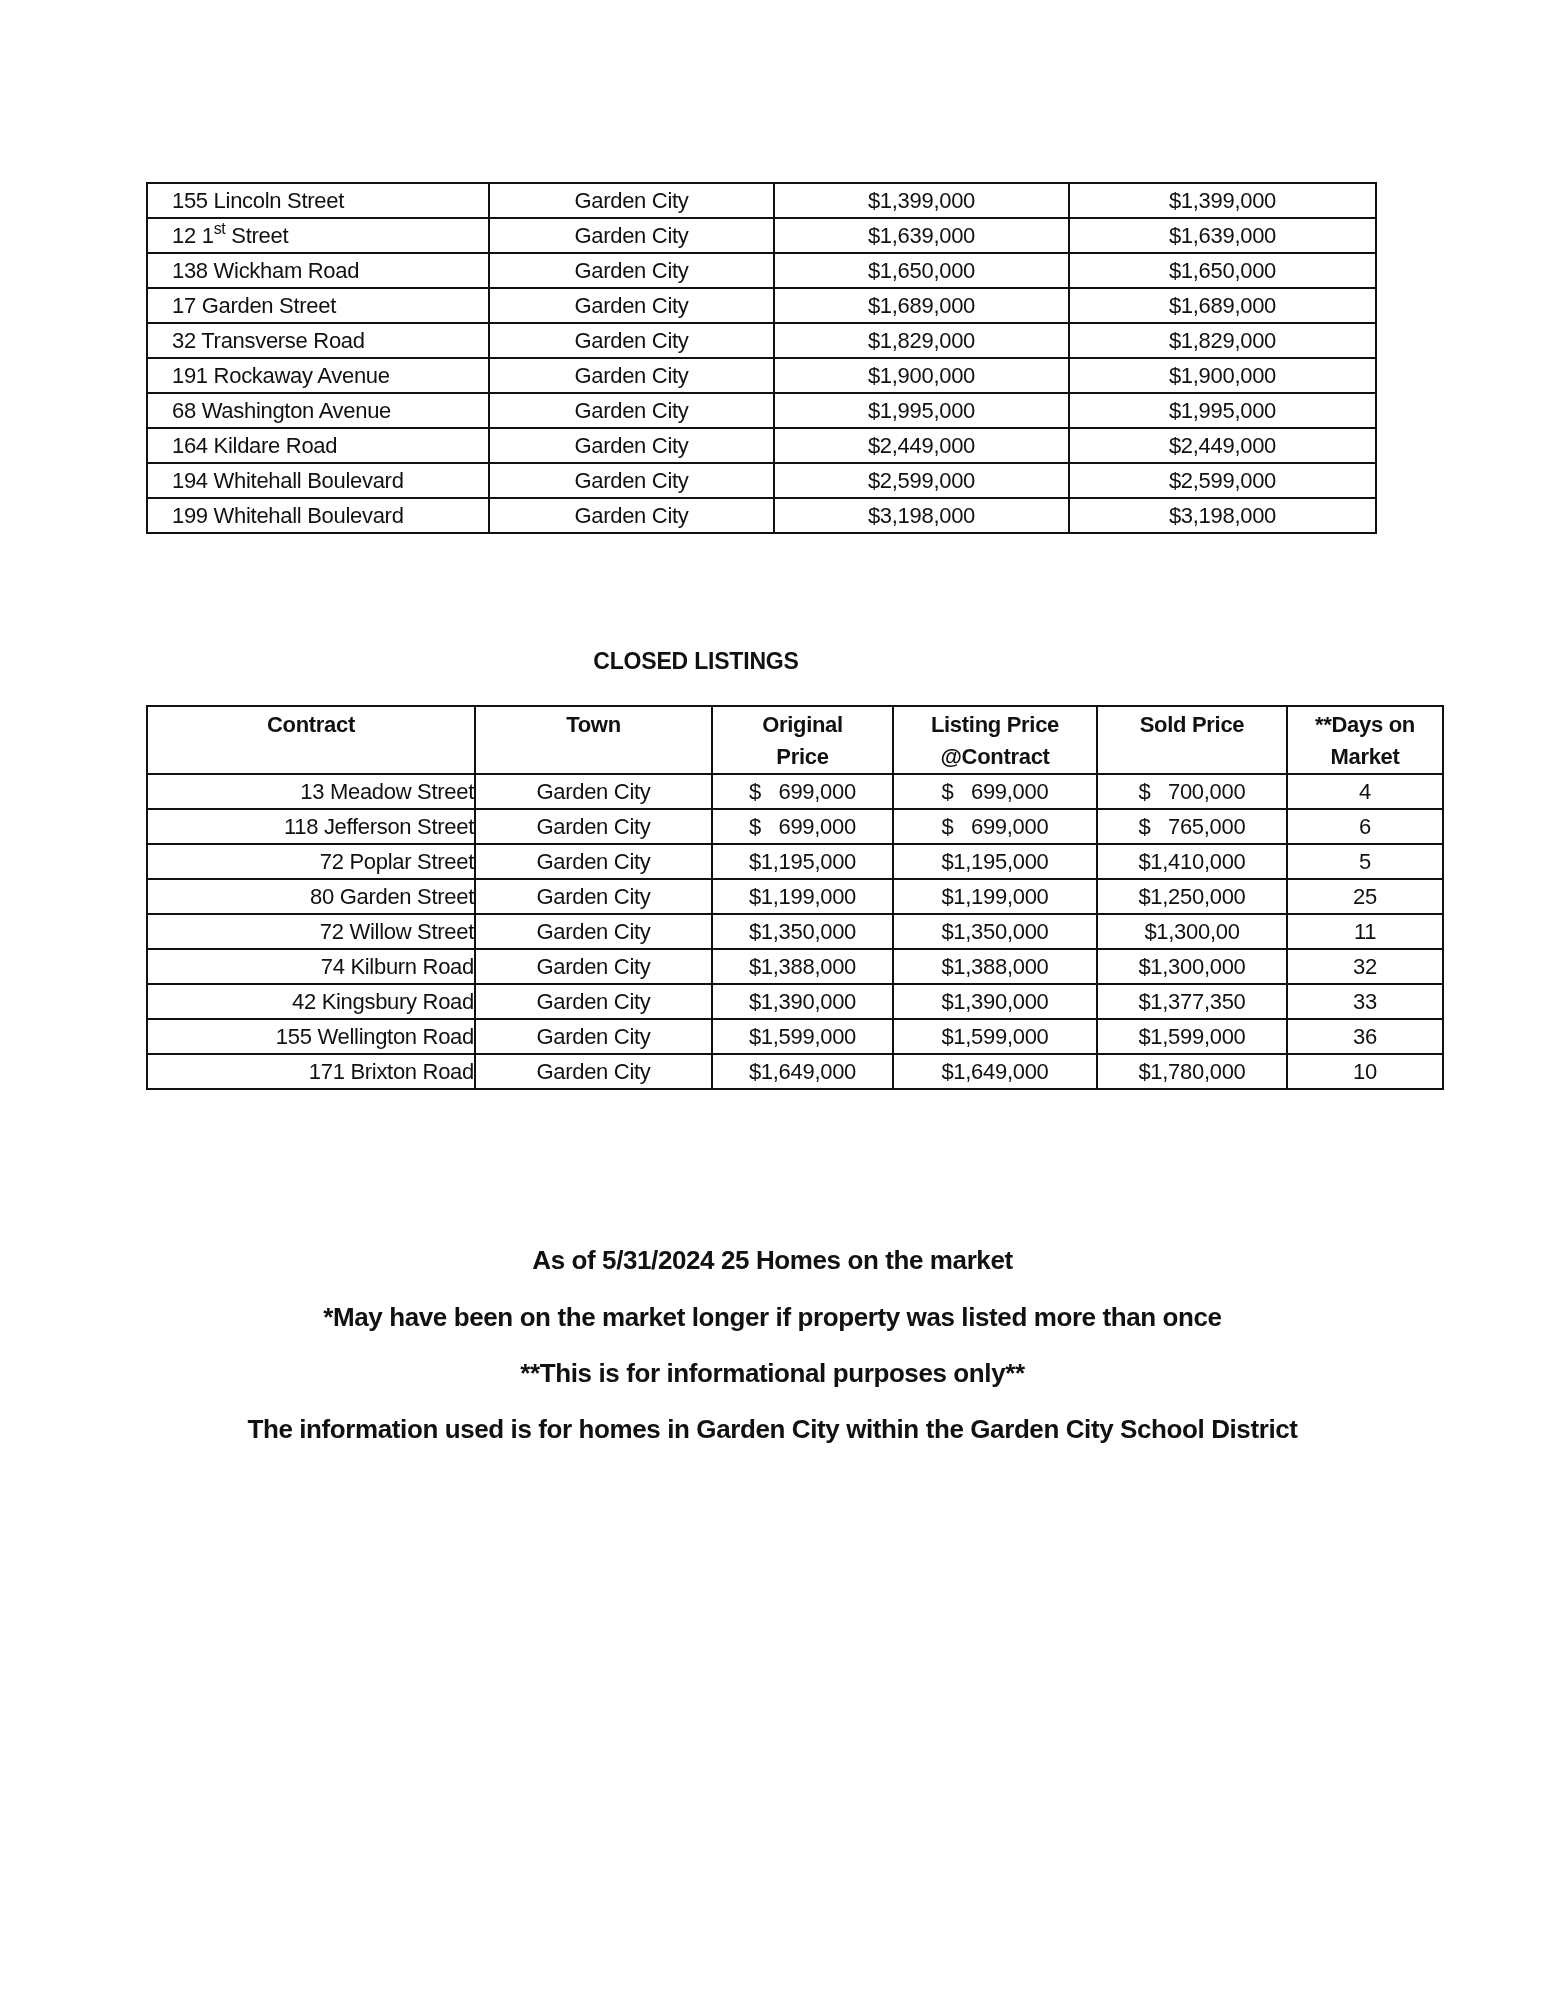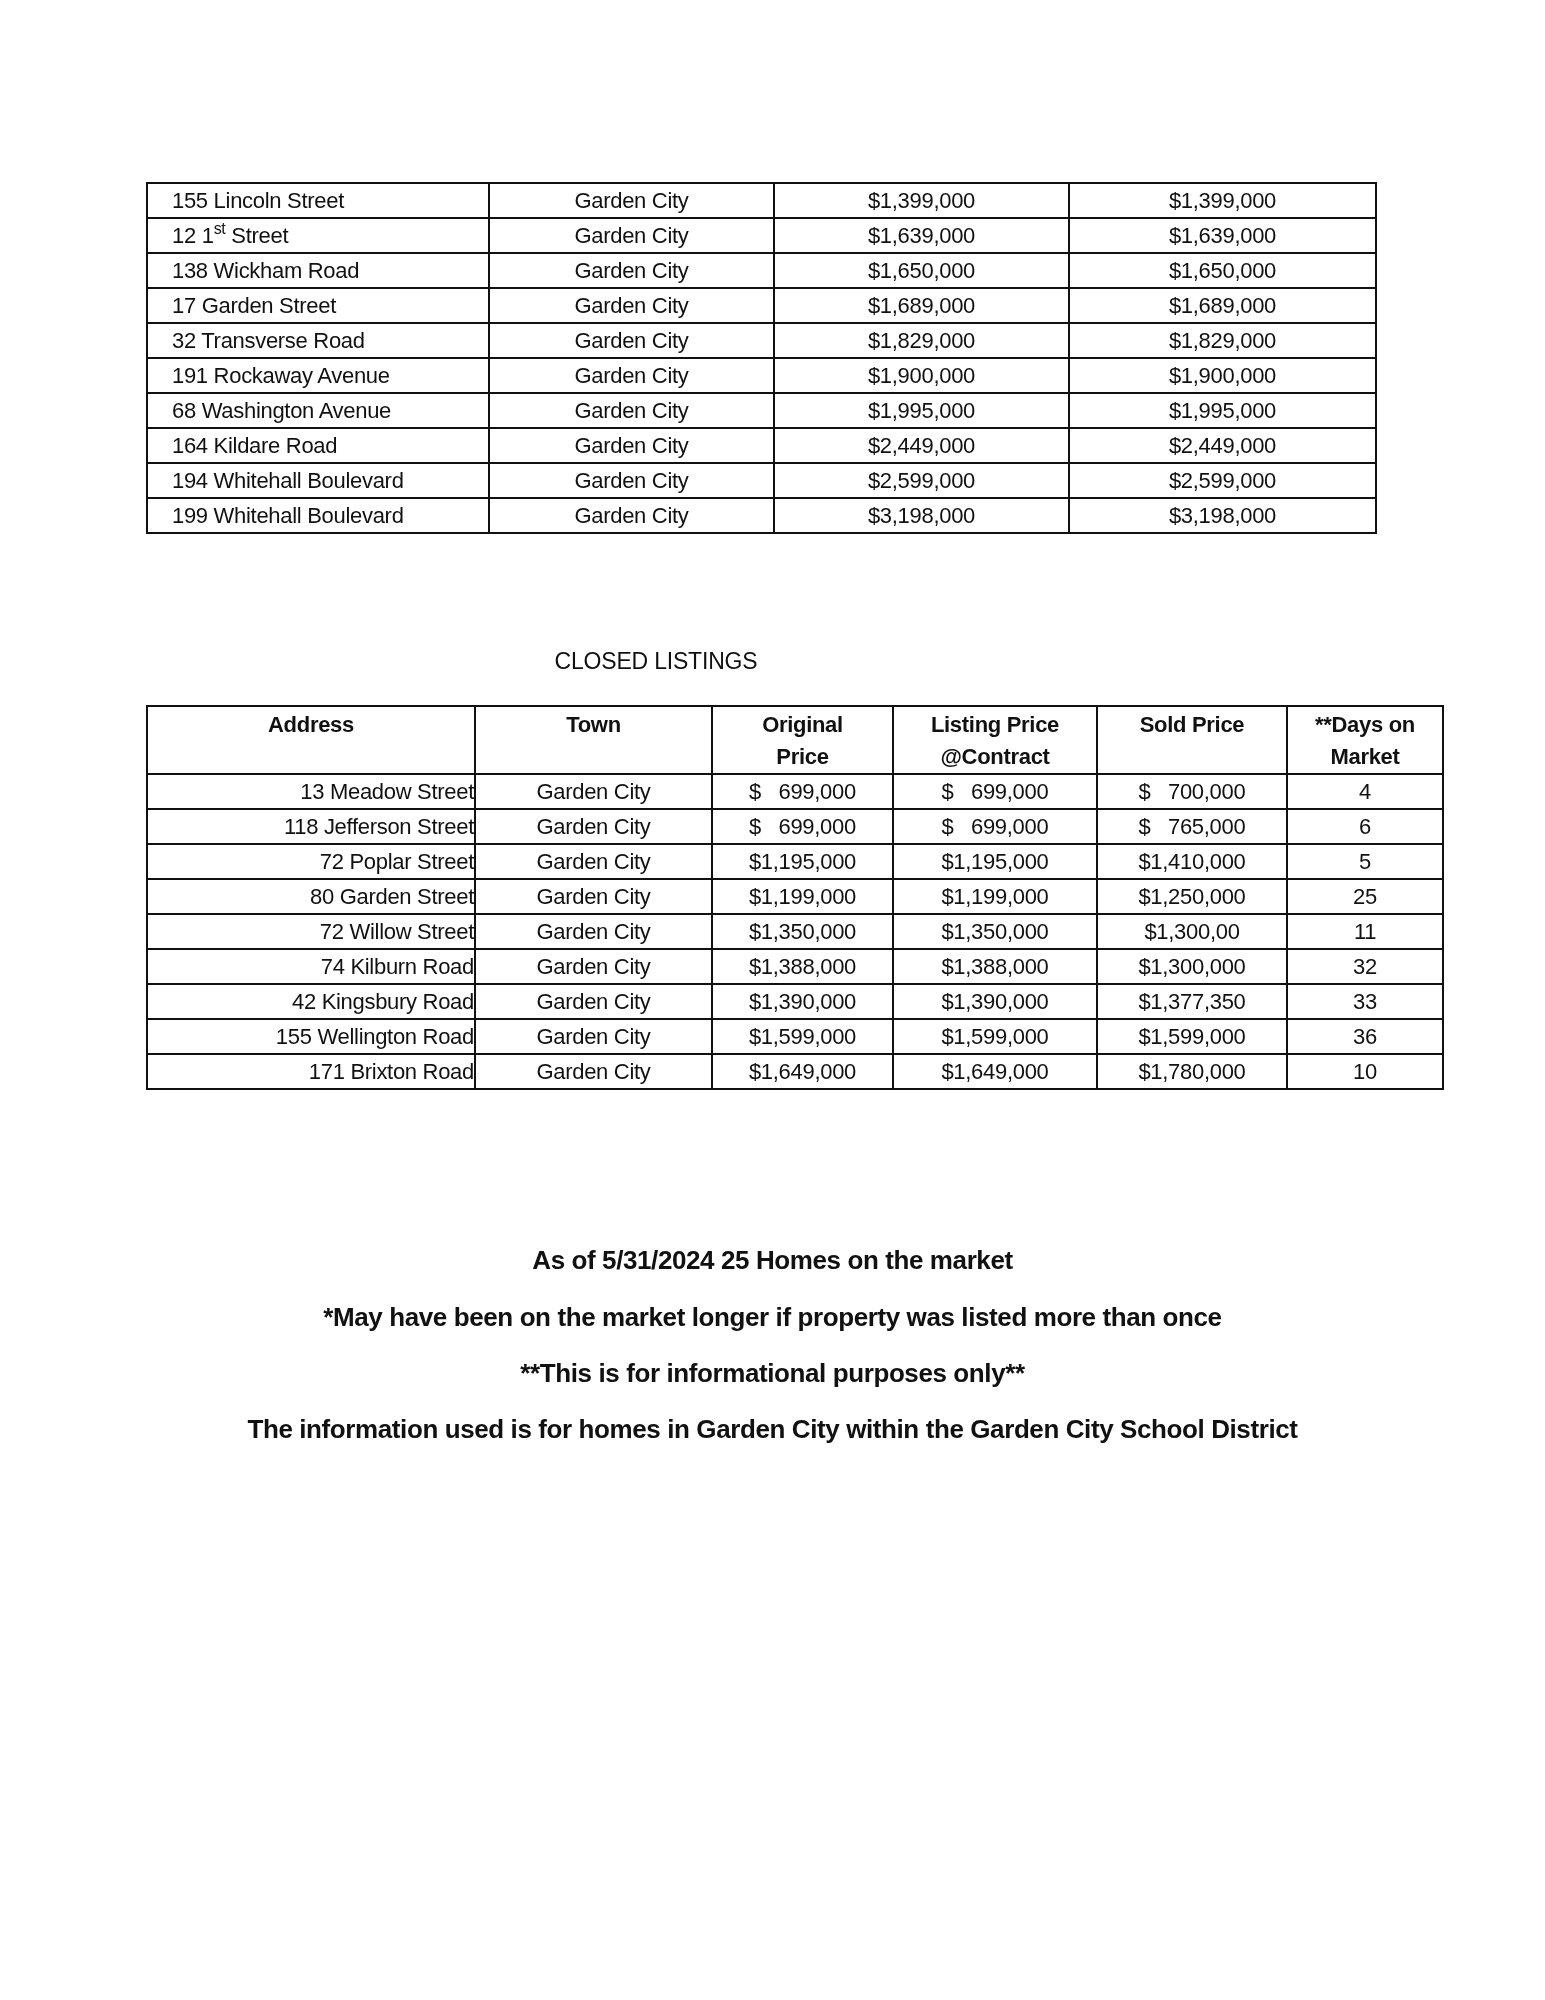--- a/index.html
+++ b/index.html
@@ -13,21 +13,21 @@
     white-space: nowrap; overflow: hidden; letter-spacing: -0.3px;
   }
   
   #active-table { left: 146px; top: 182px; width: 1229px; }
   #active-table td { height: 33px; }
   #active-table td.addr { text-align: left; padding-left: 24px; }
   #active-table td.c { text-align: center; }
   
   #closed-title {
     position: absolute; left: 0; width: 1312px; top: 648px; text-align: center;
-    font-weight: normal; font-size: 23px; letter-spacing: -0.2px;
+    font-weight: bold; font-size: 23px; letter-spacing: -0.2px; padding-left: 40px;
   }
   #closed-table { left: 146px; top: 705px; width: 1296px; }
   #closed-table th {
     font-weight: bold; text-align: center; vertical-align: top; line-height: 32px;
     height: 66px; padding-top: 2px; box-sizing: border-box;
   }
   #closed-table td { height: 33px; }
   #closed-table td.addr { text-align: right; padding-left: 13px; }
   #closed-table td.c { text-align: center; }
   .money { display: inline-block; white-space: pre; }
@@ -118,21 +118,21 @@
     <col style="width:328px">
       <col style="width:237px">
       <col style="width:181px">
       <col style="width:204px">
       <col style="width:190px">
       <col style="width:156px">
   </colgroup>
   <thead>
     <tr id="closed-head">
         <th>
-          <div>Address</div>
+          <div>Contract</div>
         </th>
         <th>
           <div>Town</div>
         </th>
         <th>
           <div>Original</div>
           <div>Price</div>
         </th>
         <th>
           <div>Listing Price</div>

